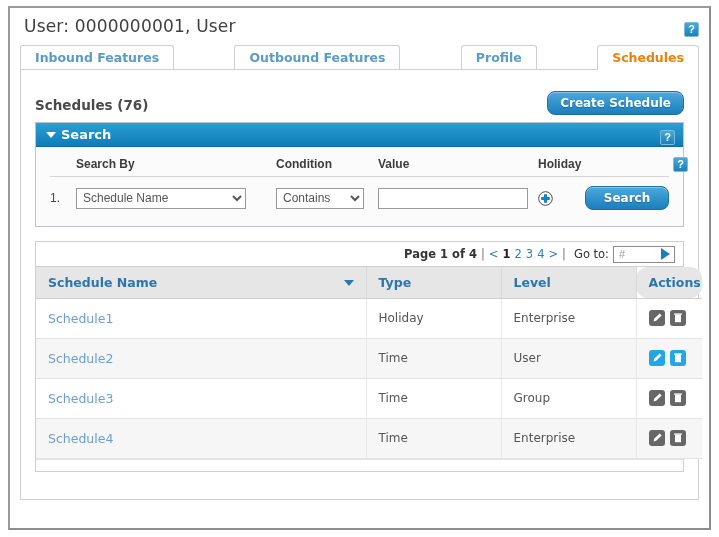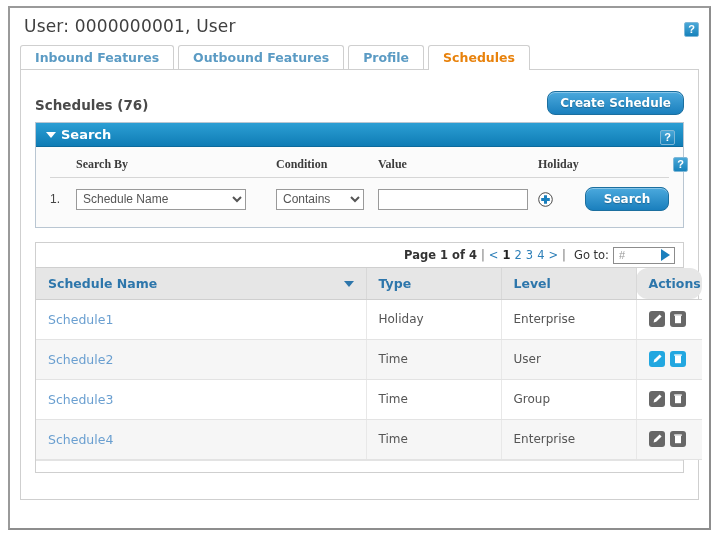--- a/index.html
+++ b/index.html
@@ -58,20 +58,21 @@
 
   
   .tab-bar {
     position: relative;
     height: 24px;
     margin: 0 10px;
     border-bottom: 1px solid #cfcfcf;
     display: flex;
     align-items: flex-end;
     gap: 4px;
+    justify-content: space-between;
   }
   .tab {
     height: 24px;
     line-height: 23px;
     padding: 0 14px;
     font-size: 12.5px;
     font-weight: bold;
     color: #5b9bc4;
     background: #ffffff;
     border: 1px solid #cfcfcf;
@@ -166,21 +167,21 @@
     vertical-align: 1px;
   }
   .search-body { padding: 10px 14px 16px 14px; background: #fbfbfb; }
 
   table.search-grid { width: 100%; border-collapse: collapse; }
   table.search-grid th {
     text-align: left;
     font-size: 12px;
     font-weight: bold;
     color: #3c3c3c;
-    font-family: Liberation Serif, serif;
+    font-family: Liberation Sans, sans-serif;
     padding: 0 0 5px 0;
     border-bottom: 1px solid #d6d6d6;
   }
   table.search-grid td {
     padding: 9px 0 0 0;
     vertical-align: middle;
     font-size: 12px;
     color: #444;
   }
   .col-idx   { width: 26px; }

